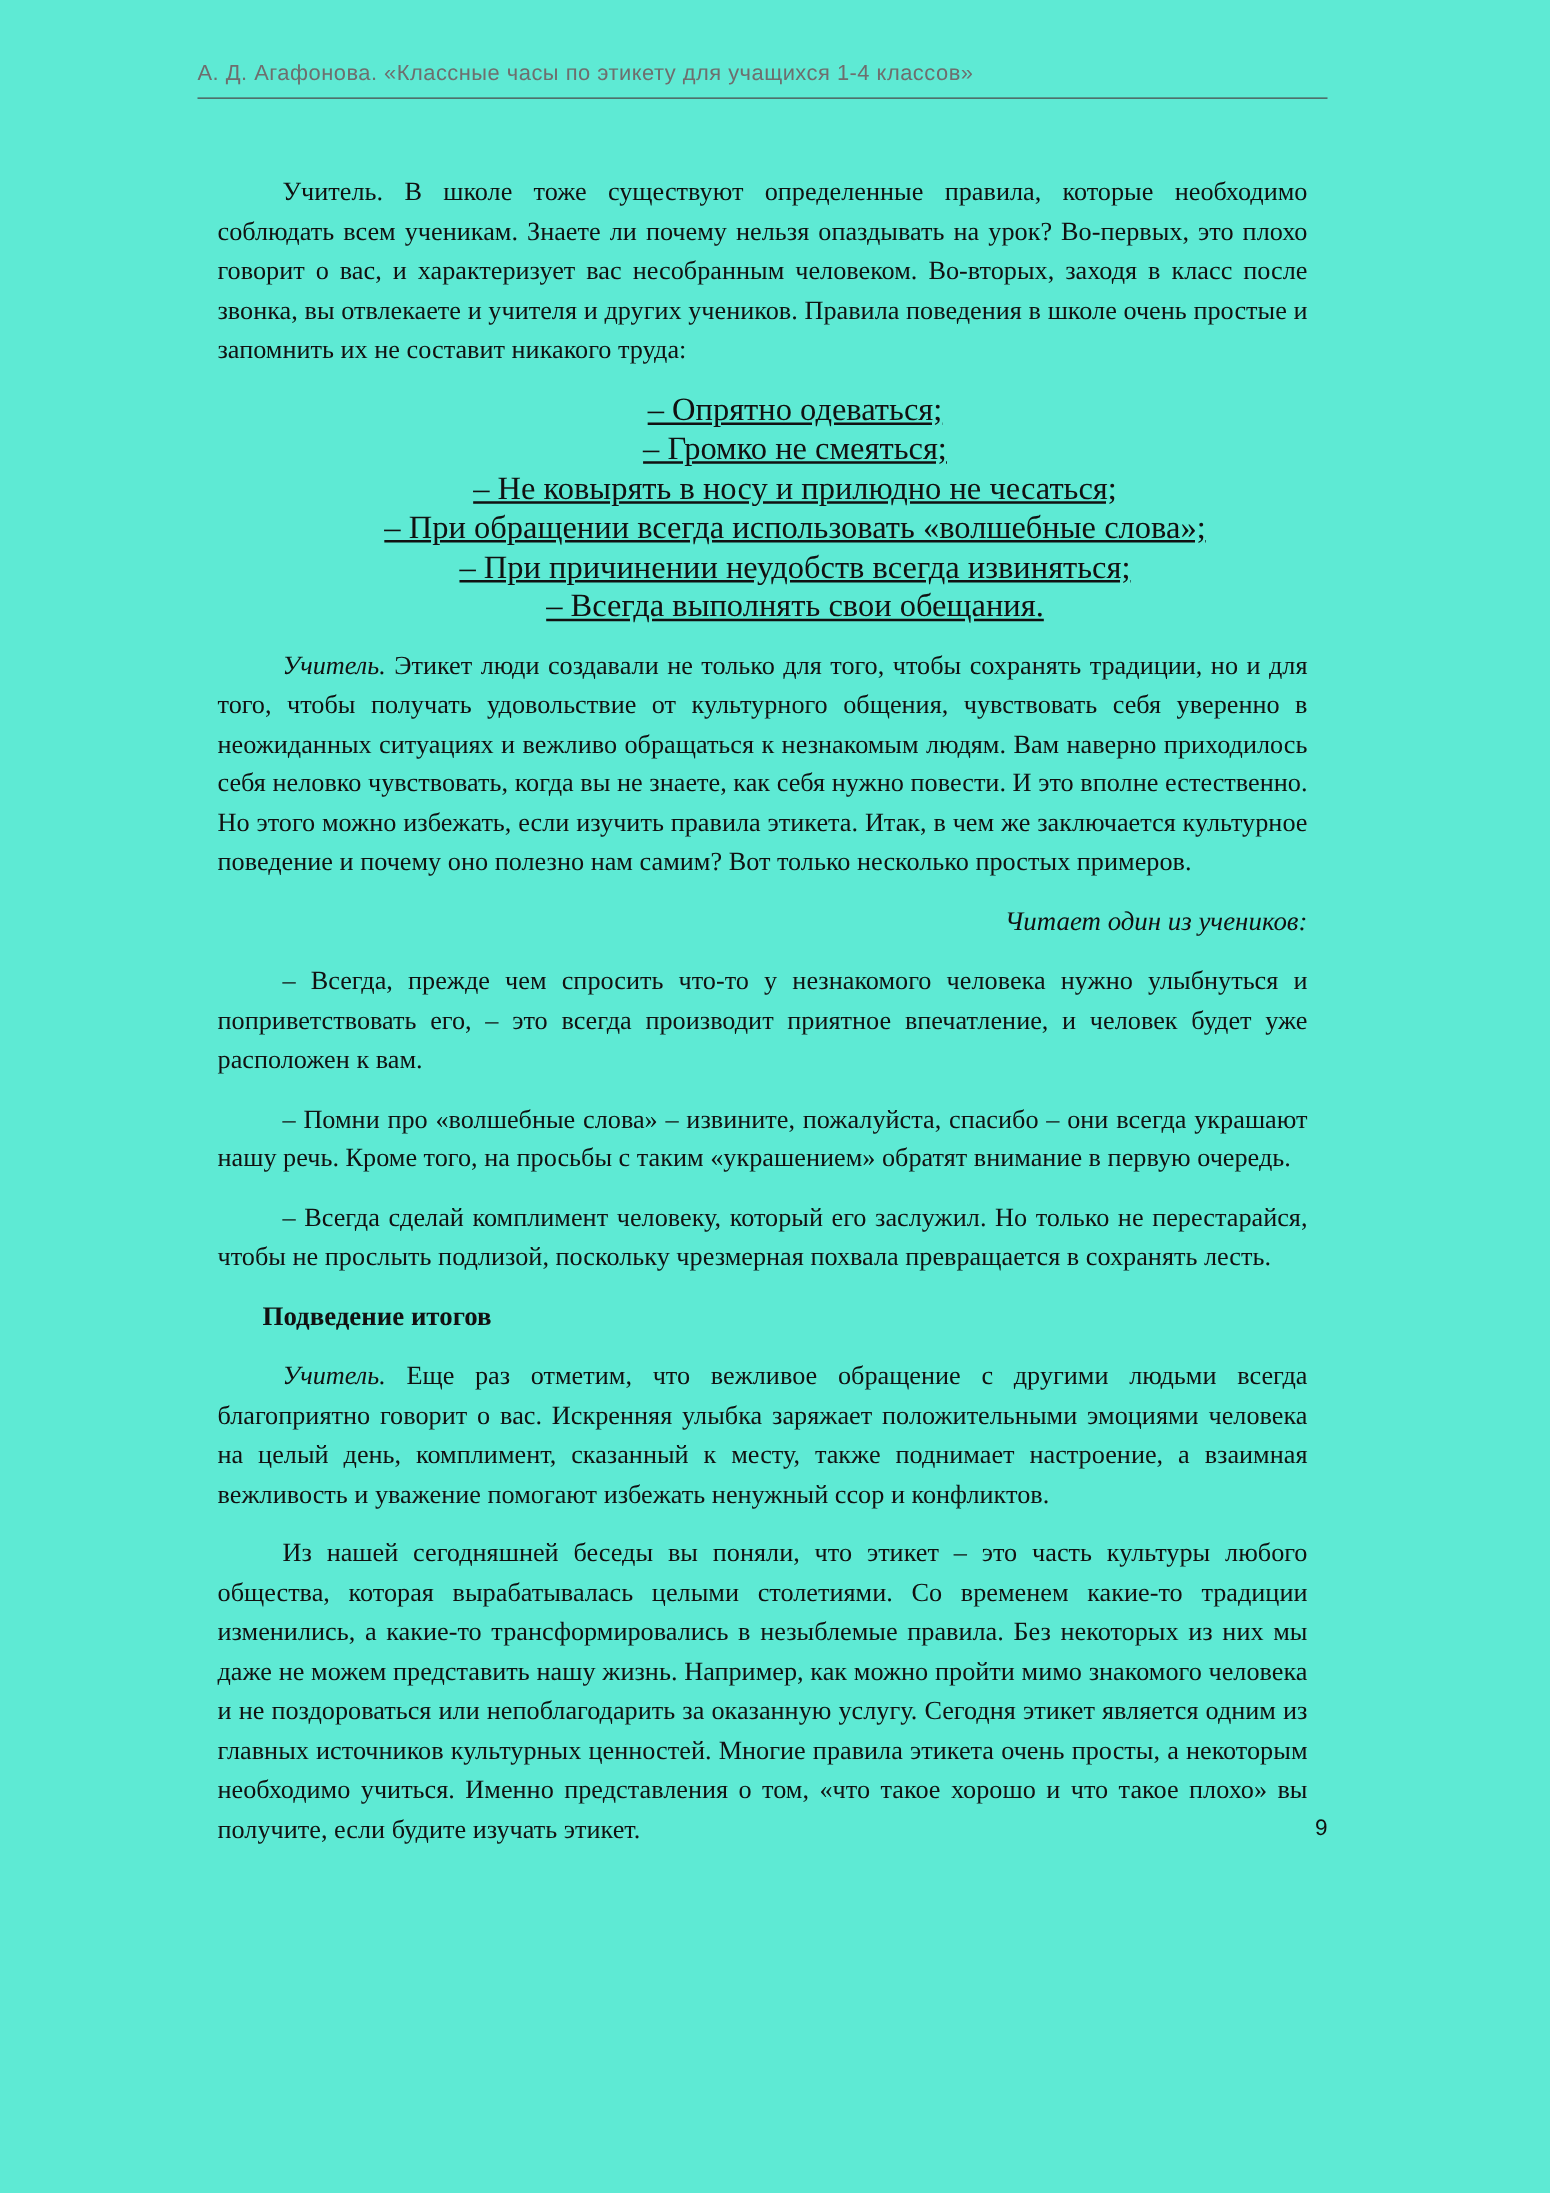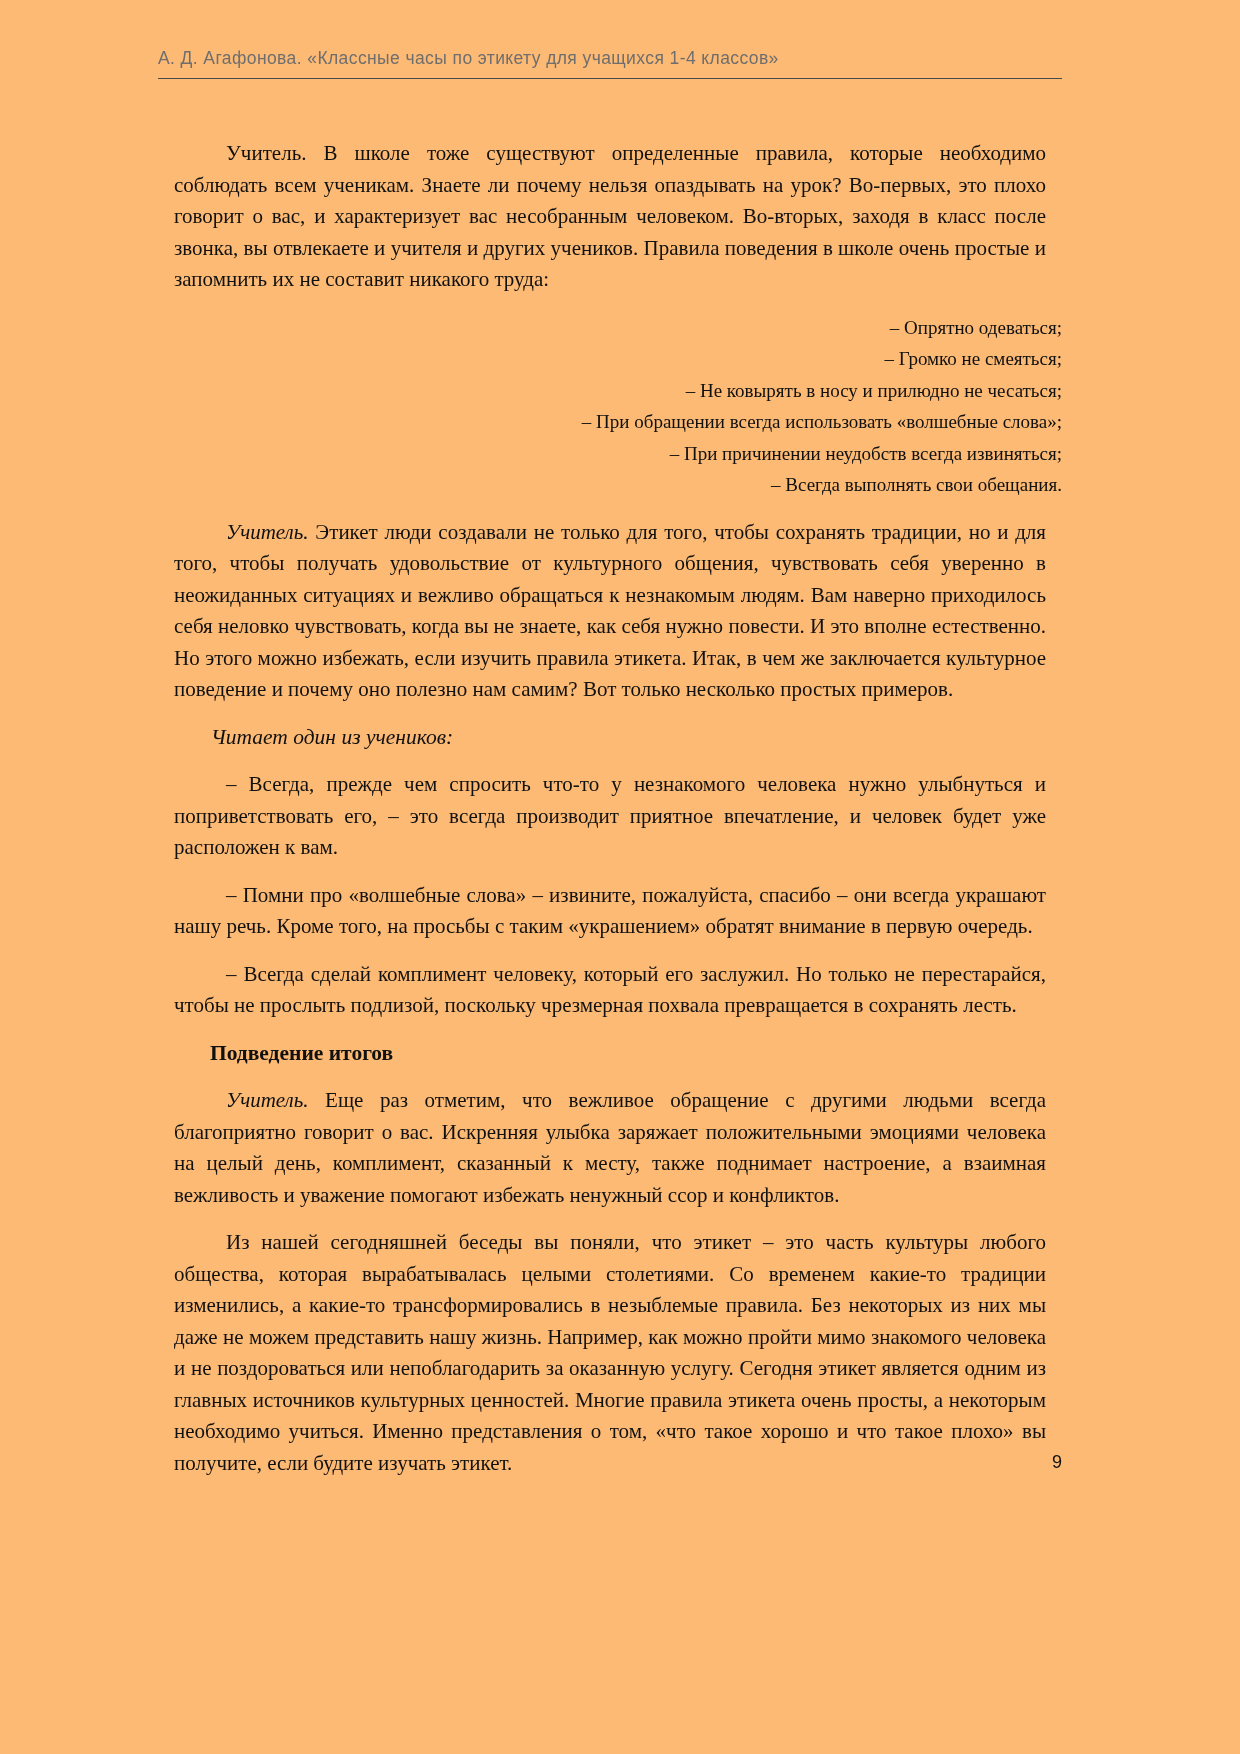--- a/index.html
+++ b/index.html
@@ -4,21 +4,21 @@
 <style>
   html, body {
     margin: 0;
     padding: 0;
     background: #ffffff;
   }
   .page {
     position: relative;
     width: 1240px;
     height: 1754px;
-    background: #fdba74;
+    background: #5eead4;
     margin: 0 auto;
     overflow: hidden;
     font-family: "Liberation Serif", "DejaVu Serif", serif;
     color: #111111;
   }
 
   
   .running-head {
     position: absolute;
     left: 158px;
@@ -58,43 +58,44 @@
 
   .lead-roman { font-style: normal; }
   .lead-italic { font-style: italic; }
 
   ul.rules {
     list-style: none;
     margin: 0;
     padding: 0;
   }
   ul.rules li {
-    font-size: 19px;
+    font-size: 26px;
     line-height: 31.5px;
     padding-left: 52px;
-    text-align: right;
+    text-align: center;
     white-space: nowrap;
+    text-decoration: underline;
   }
 
   h3.section-heading {
     margin: 0;
     padding-left: 52px;
     font-size: 21.5px;
     line-height: 31.5px;
     font-weight: bold;
     text-align: left;
   }
 
   p.stage-direction {
-    margin: 1px;
+    margin: 16px;
     padding-left: 52px;
     font-size: 21.5px;
     line-height: 31.5px;
     font-style: italic;
-    text-align: left;
+    text-align: right;
   }
 
   
   .folio {
     position: absolute;
     right: 178px;
     top: 1452px;
     font-family: "Liberation Sans", "DejaVu Sans", sans-serif;
     font-size: 18px;
     color: #111111;

